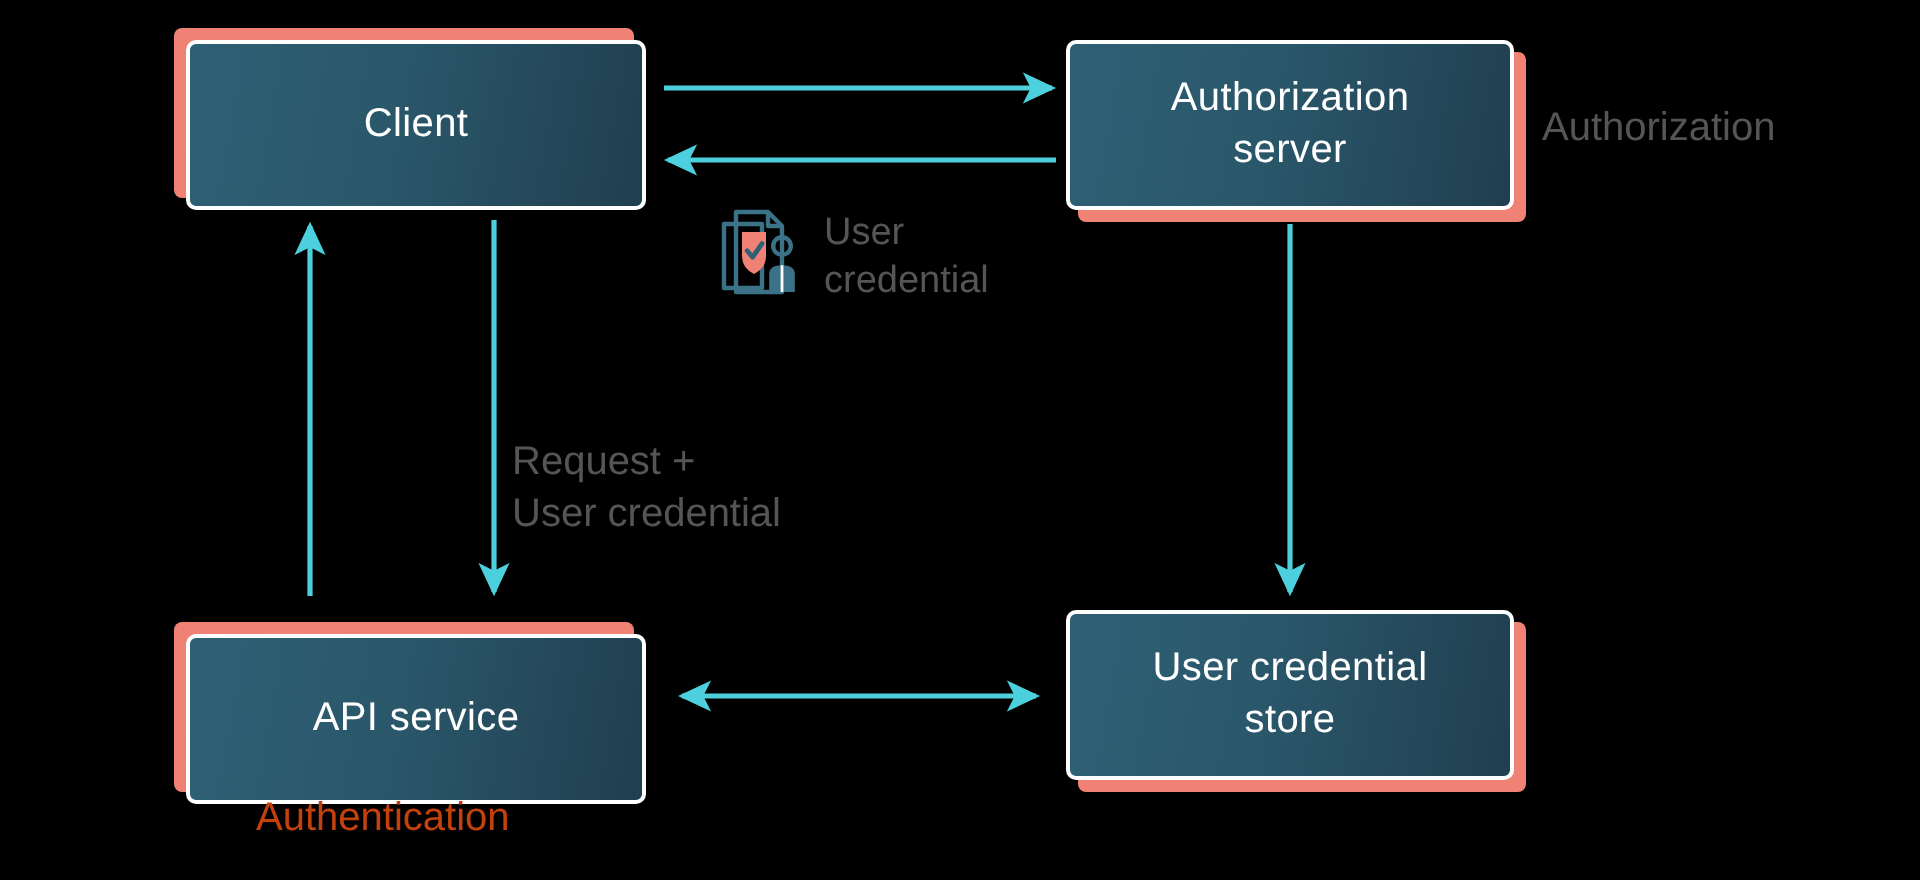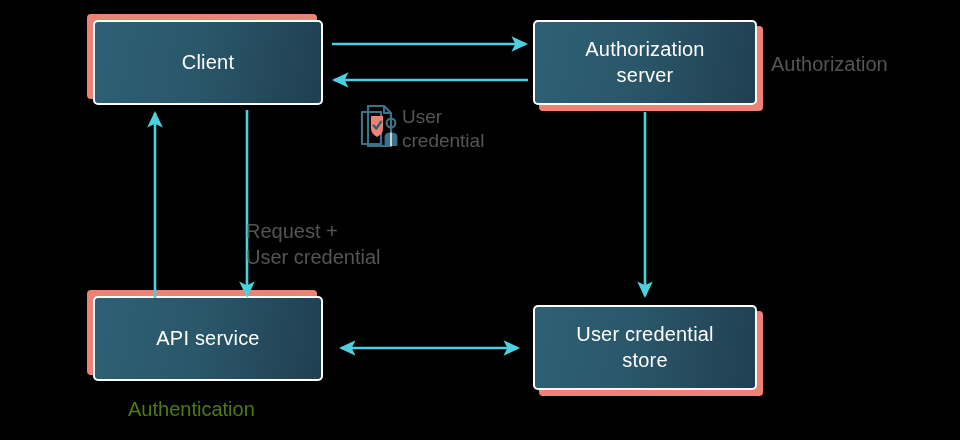--- a/index.html
+++ b/index.html
@@ -83,20 +83,21 @@
     line-height: 1.3;
     white-space: pre-line;
   }
   .caption.align-left { text-align: left; }
 
   
   .cred-cluster {
     position: absolute;
     display: flex;
     align-items: flex-start;
+    gap: 10px;
   }
   .cred-cluster .cred-text {
     color: #555555;
     font-size: 19px;
     line-height: 1.28;
     white-space: pre-line;
     padding-top: 2px;
   }
 </style>
 </head>
@@ -112,21 +113,21 @@
   </div>
 
   <div class="node off-dr" id="node-authorization-server" style="left: 533px; top: 20px; width: 224px; height: 85px;">
     <div class="plate" style="background: rgb(239, 130, 116);"></div>
     <div class="body" style="border-color: rgb(255, 255, 255); background: linear-gradient(100deg, rgb(46, 96, 117) 0%, rgb(42, 87, 106) 45%, rgb(32, 63, 80) 100%);">
       <span class="label" style="color: rgb(255, 255, 255);">Authorization
 server</span>
     </div>
   </div>
 
-  <div class="node off-ul" id="node-api-service" style="left: 93px; top: 296px; width: 230px; height: 85px;">
+  <div class="node off-ul" id="node-api-service" style="left: 93px; top: 317px; width: 230px; height: 85px;">
     <div class="plate" style="background: rgb(239, 130, 116);"></div>
     <div class="body" style="border-color: rgb(255, 255, 255); background: linear-gradient(100deg, rgb(46, 96, 117) 0%, rgb(42, 87, 106) 45%, rgb(32, 63, 80) 100%);">
       <span class="label" style="color: rgb(255, 255, 255);">API service</span>
     </div>
   </div>
 
   <div class="node off-dr" id="node-user-credential-store" style="left: 533px; top: 305px; width: 224px; height: 85px;">
     <div class="plate" style="background: rgb(239, 130, 116);"></div>
     <div class="body" style="border-color: rgb(255, 255, 255); background: linear-gradient(100deg, rgb(46, 96, 117) 0%, rgb(42, 87, 106) 45%, rgb(32, 63, 80) 100%);">
       <span class="label" style="color: rgb(255, 255, 255);">User credential
@@ -175,18 +176,18 @@
         <path d="M26.6 43 L26.6 34 Q26.6 29.6 33 29.6 Q39.4 29.6 39.4 34 L39.4 43 Z" fill="#3b7288"></path>
         <path d="M33 29.6 L33 43" stroke="#ffffff" stroke-width="1.4"></path>
       </svg>
     </span>
     <span class="cred-text" style="color: rgb(85, 85, 85);">User
 credential</span>
   </div>
 
   <div class="caption align-left" id="caption-authorization" style="left: 771px; top: 51px; color: rgb(85, 85, 85);">Authorization</div>
 
-  <div class="caption align-left" id="caption-authentication" style="left: 128px; top: 396px; color: #4d7c0f;">Authentication</div>
+  <div class="caption align-left" id="caption-authentication" style="left: 128px; top: 396px; color: #c2410c;">Authentication</div>
 
-  <div class="caption align-left" id="caption-request-user-credential" style="left: 246px; top: 218px; color: rgb(85, 85, 85);">Request +
+  <div class="caption align-left" id="caption-request-user-credential" style="left: 256px; top: 218px; color: rgb(85, 85, 85);">Request +
 User credential</div>
 
 </div>
 
 </body></html>

